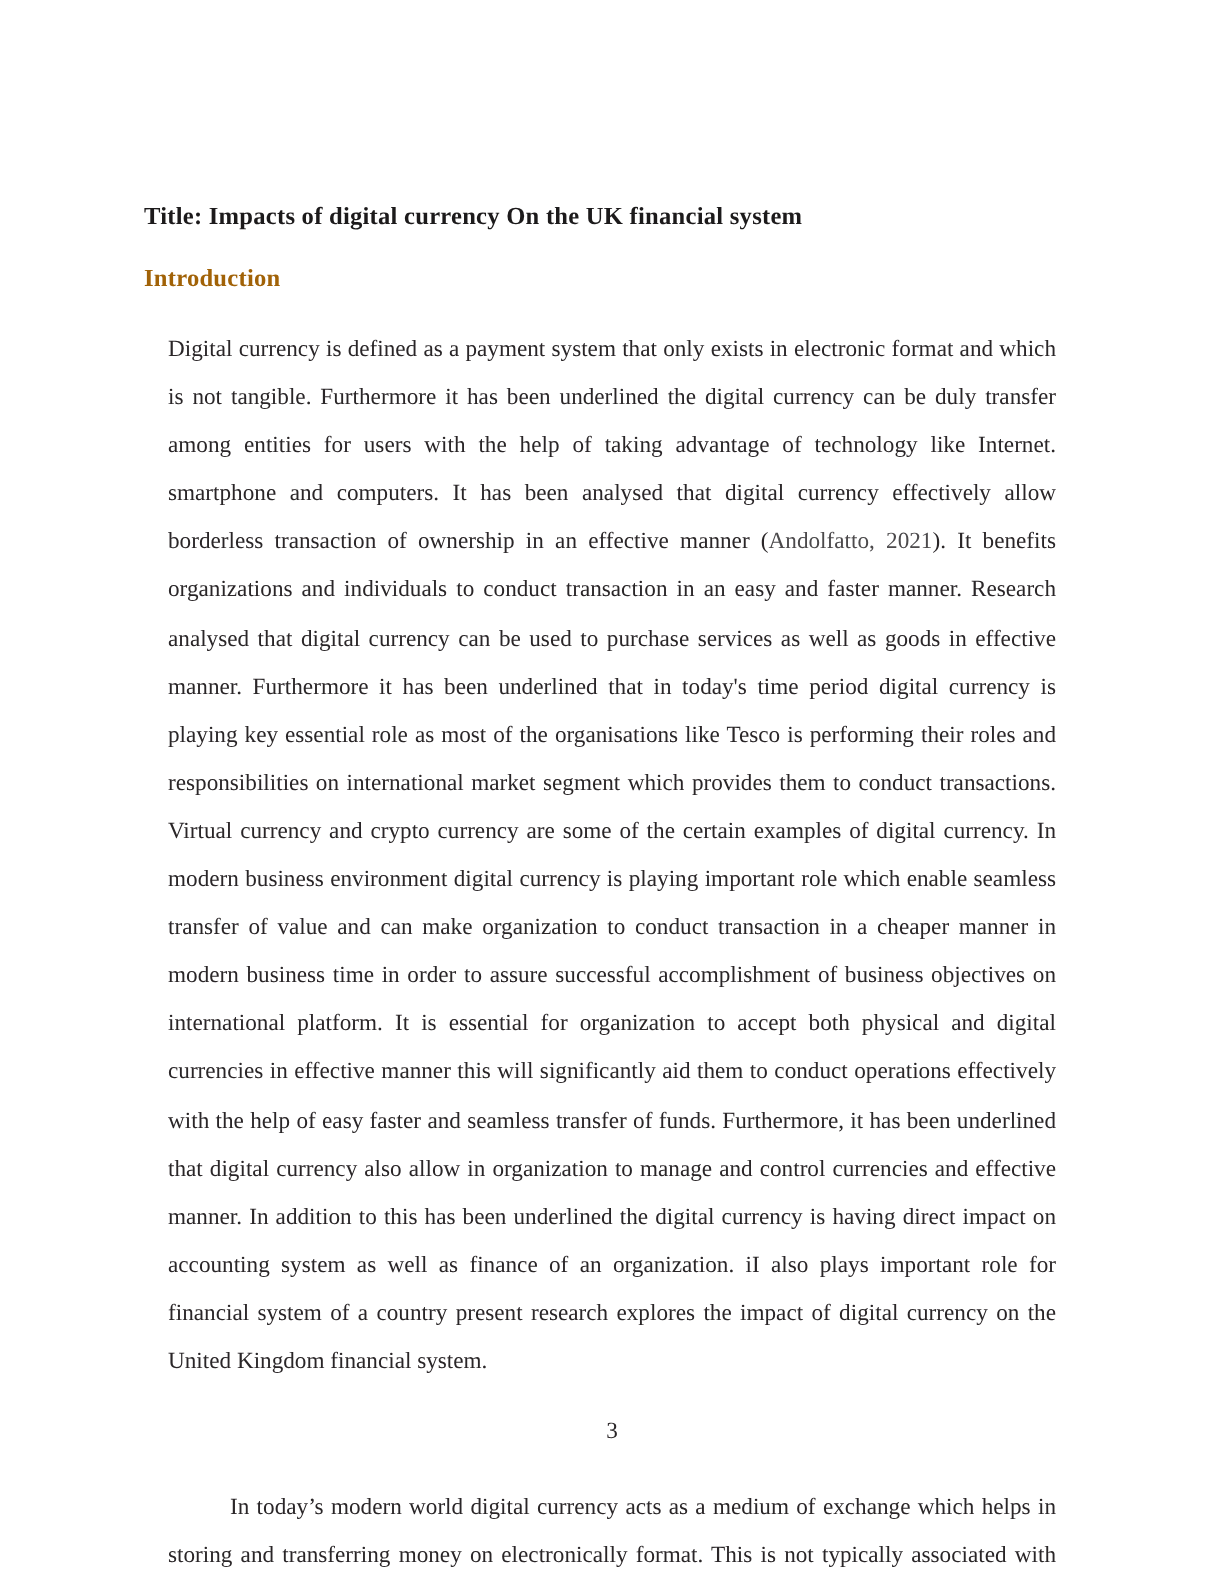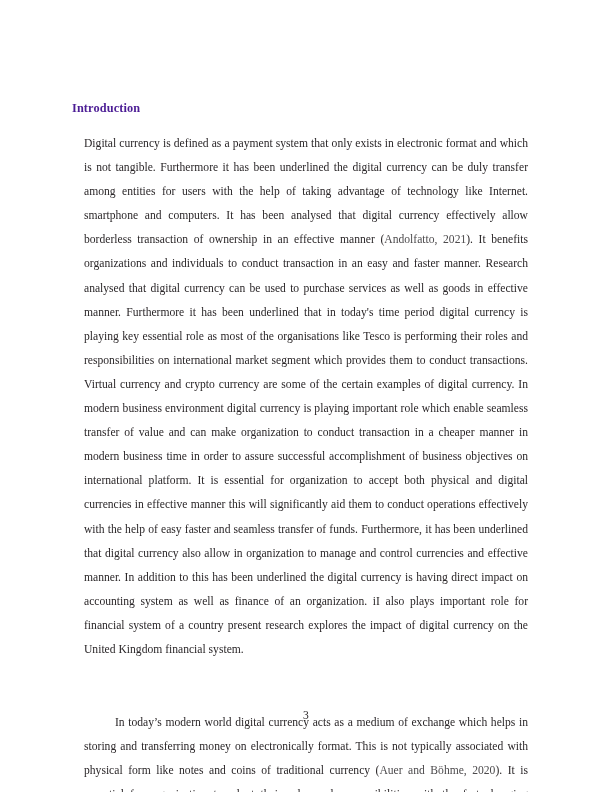--- a/index.html
+++ b/index.html
@@ -33,21 +33,21 @@
     margin: 0 0 7px 0;
     letter-spacing: 0.01em;
     color: #1c1a1b;
   }
   .section-heading {
     font-size: 12.3px;
     font-weight: bold;
     line-height: 24px;
     margin: 0 0 3px 0;
     letter-spacing: 0.01em;
-    color: #4c1d95;
+    color: #a16207;
   }
   p.body-text {
     font-size: 11.6px;
     line-height: 24.1px;
     text-align: justify;
     text-justify: inter-word;
     margin: 12px;
     color: #2a2628;
     hyphens: none;
   }
@@ -71,20 +71,21 @@
     color: #2a2628;
   }
 </style>
 </head>
 <body>
 
 <div class="page">
 
   <div class="content">
 
+    <h1 class="doc-title">Title: Impacts of digital currency On the UK financial system</h1>
 
     <h2 class="section-heading">Introduction</h2>
 
     <div>
       <p class="body-text">Digital currency is defined as a payment system that only exists in electronic format and which is not tangible. Furthermore it has been underlined the digital currency can be duly transfer among entities for users with the help of taking advantage of technology like Internet. smartphone and computers. It has been analysed that digital currency effectively allow borderless transaction of ownership in an effective manner (<span class="citation">Andolfatto, 2021</span>). It benefits organizations and individuals to conduct transaction in an easy and faster manner. Research analysed that digital currency can be used to purchase services as well as goods in effective manner. Furthermore it has been underlined that in today's time period digital currency is playing key essential role as most of the organisations like Tesco is performing their roles and responsibilities on international market segment which provides them to conduct transactions. Virtual currency and crypto currency are some of the certain  examples of digital currency. In modern business environment digital currency is playing important role which enable seamless transfer of value and can make organization to conduct transaction in a cheaper manner in modern business time in order to assure successful accomplishment of business objectives on international platform. It is essential for organization to accept both physical and digital currencies in effective manner this will significantly aid them to conduct operations effectively with the help of easy faster and seamless transfer of funds. Furthermore, it has been underlined that digital currency also allow in organization to manage and control currencies and effective manner. In addition to this has been underlined the digital currency is having direct impact on accounting system as well as finance of an organization. iI also plays important role for financial system of a country present research explores the impact of digital currency on the United Kingdom financial system.</p>
 
       <div class="para-gap"></div>
 
       <p class="body-text indented">In today’s modern world digital currency acts as a medium of exchange which helps in storing and transferring money on electronically format. This is not typically associated with physical form like notes and coins of traditional currency (<span class="citation">Auer and Böhme, 2020</span>). It is essential for organization to adopt their roles and responsibilities with the fast changing business world. Digital currency is playing essential role in today's modern business world as it allows</p>
     </div>

